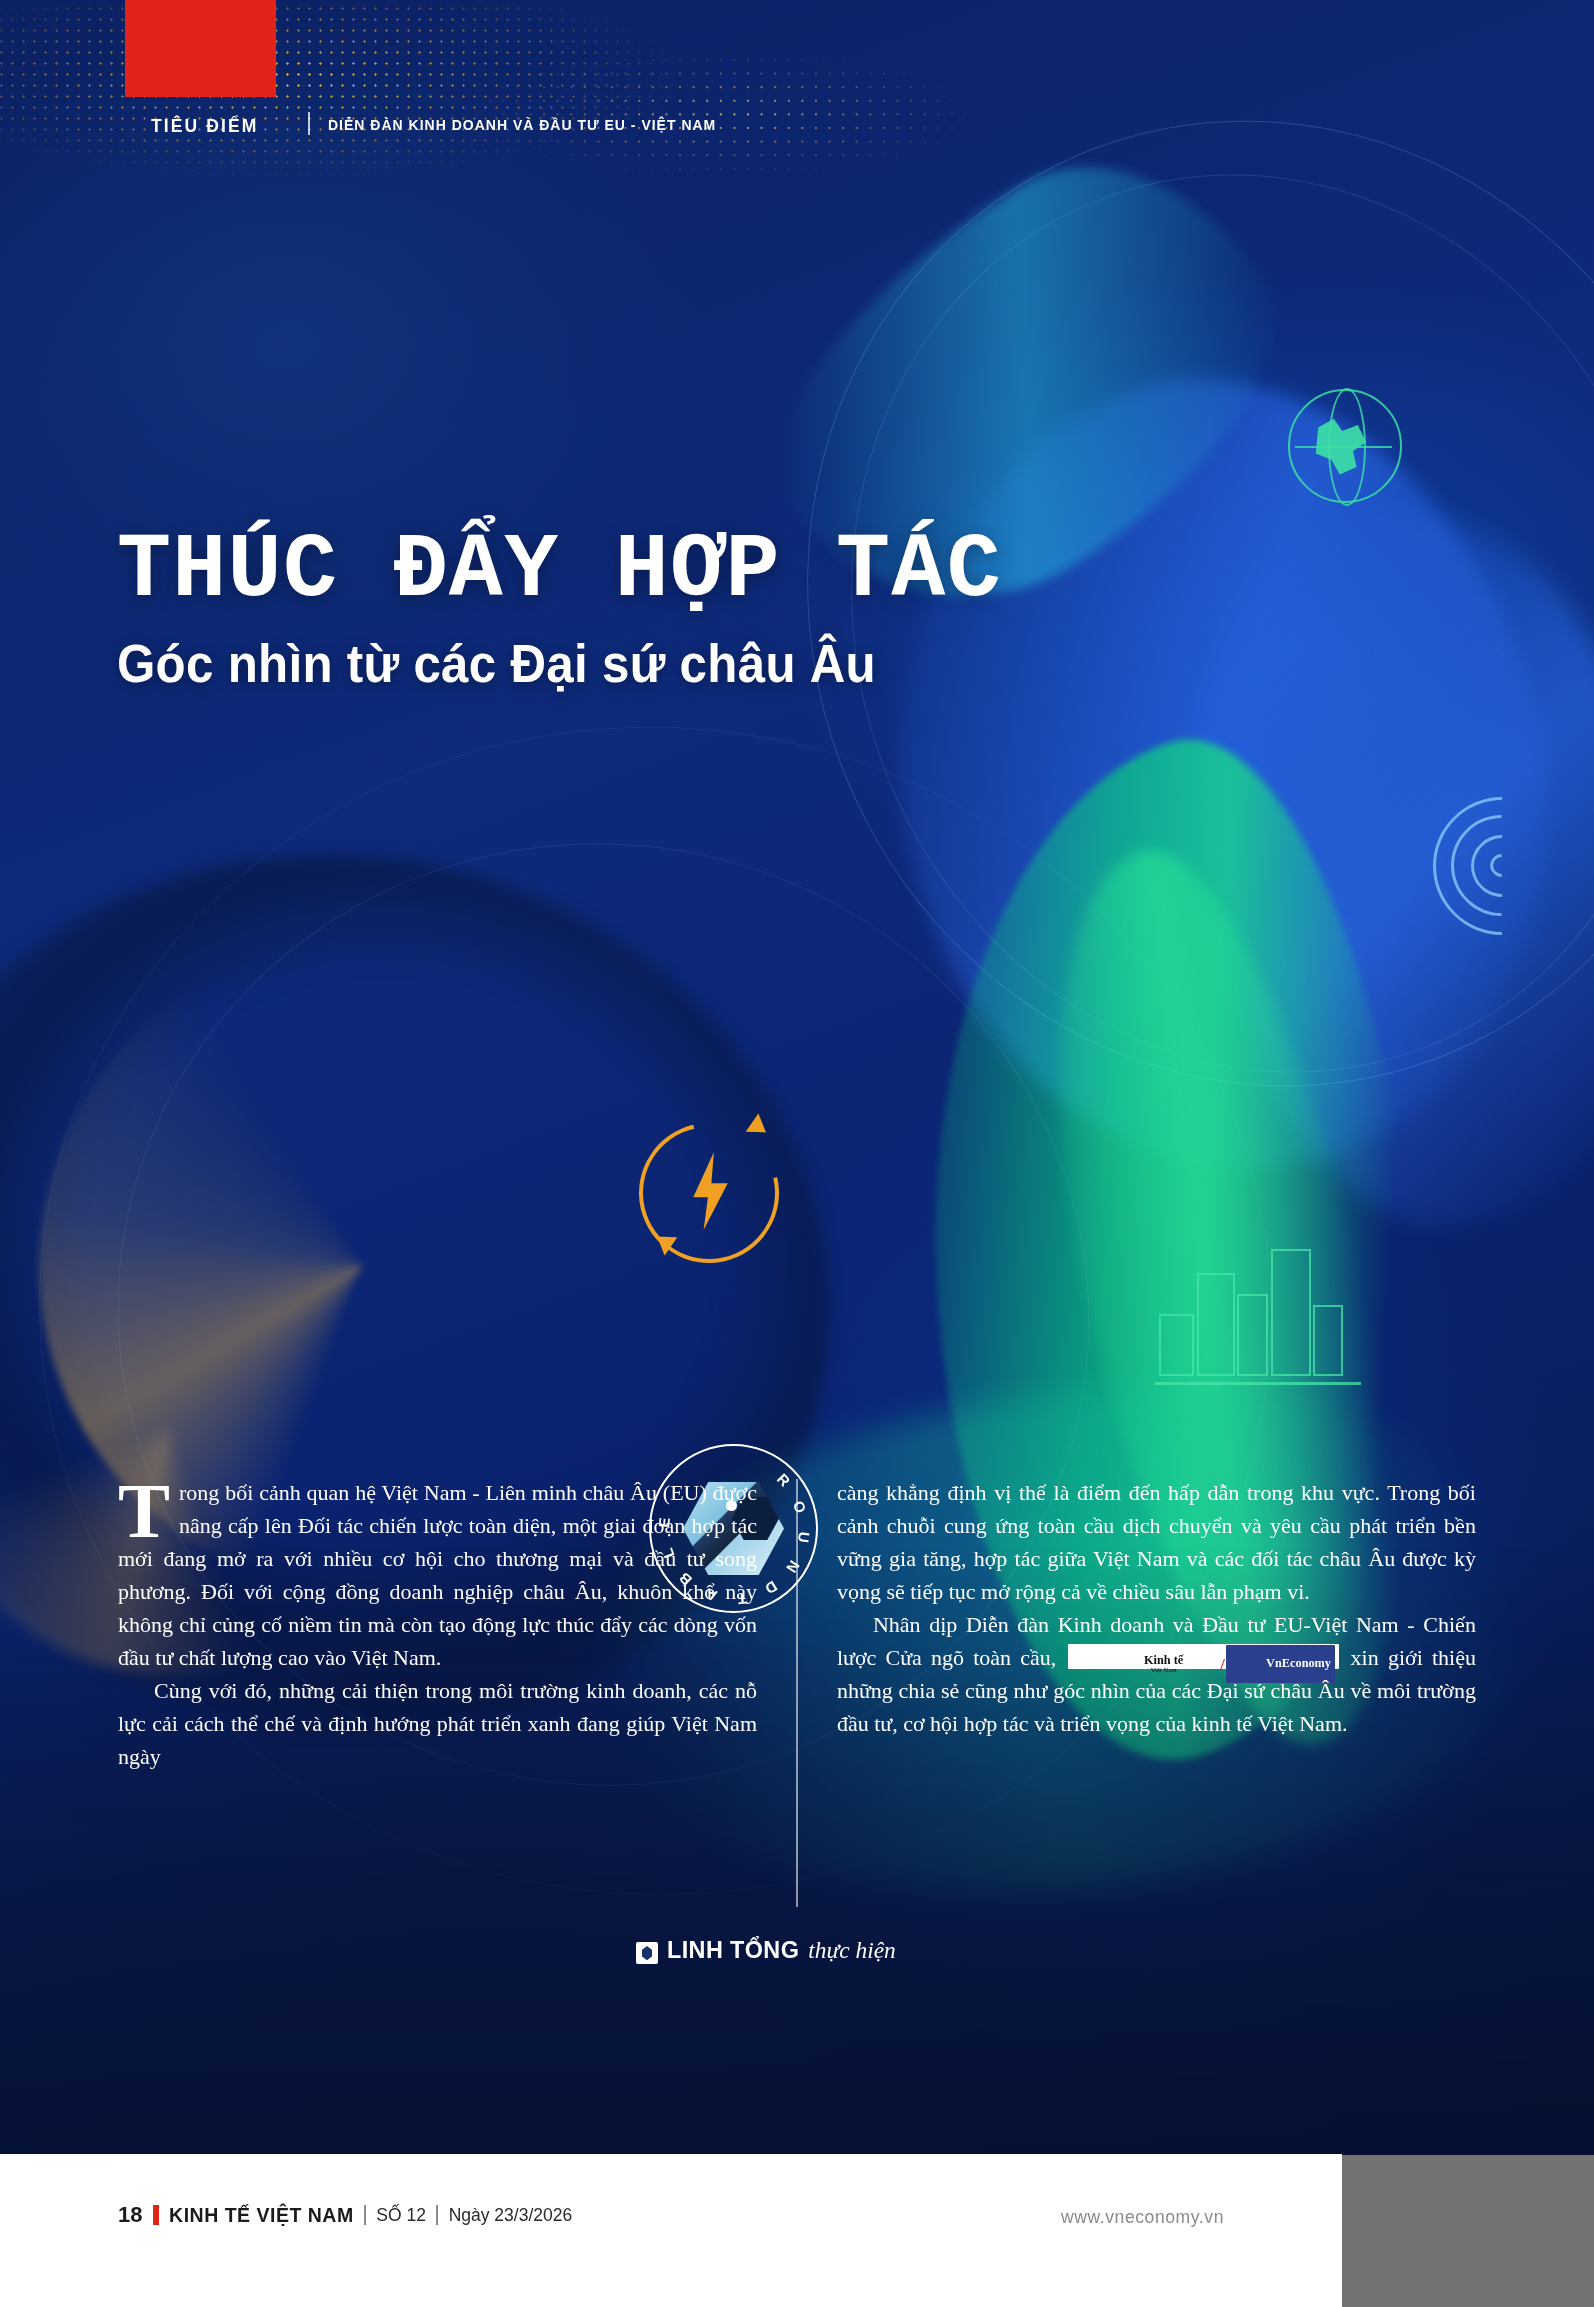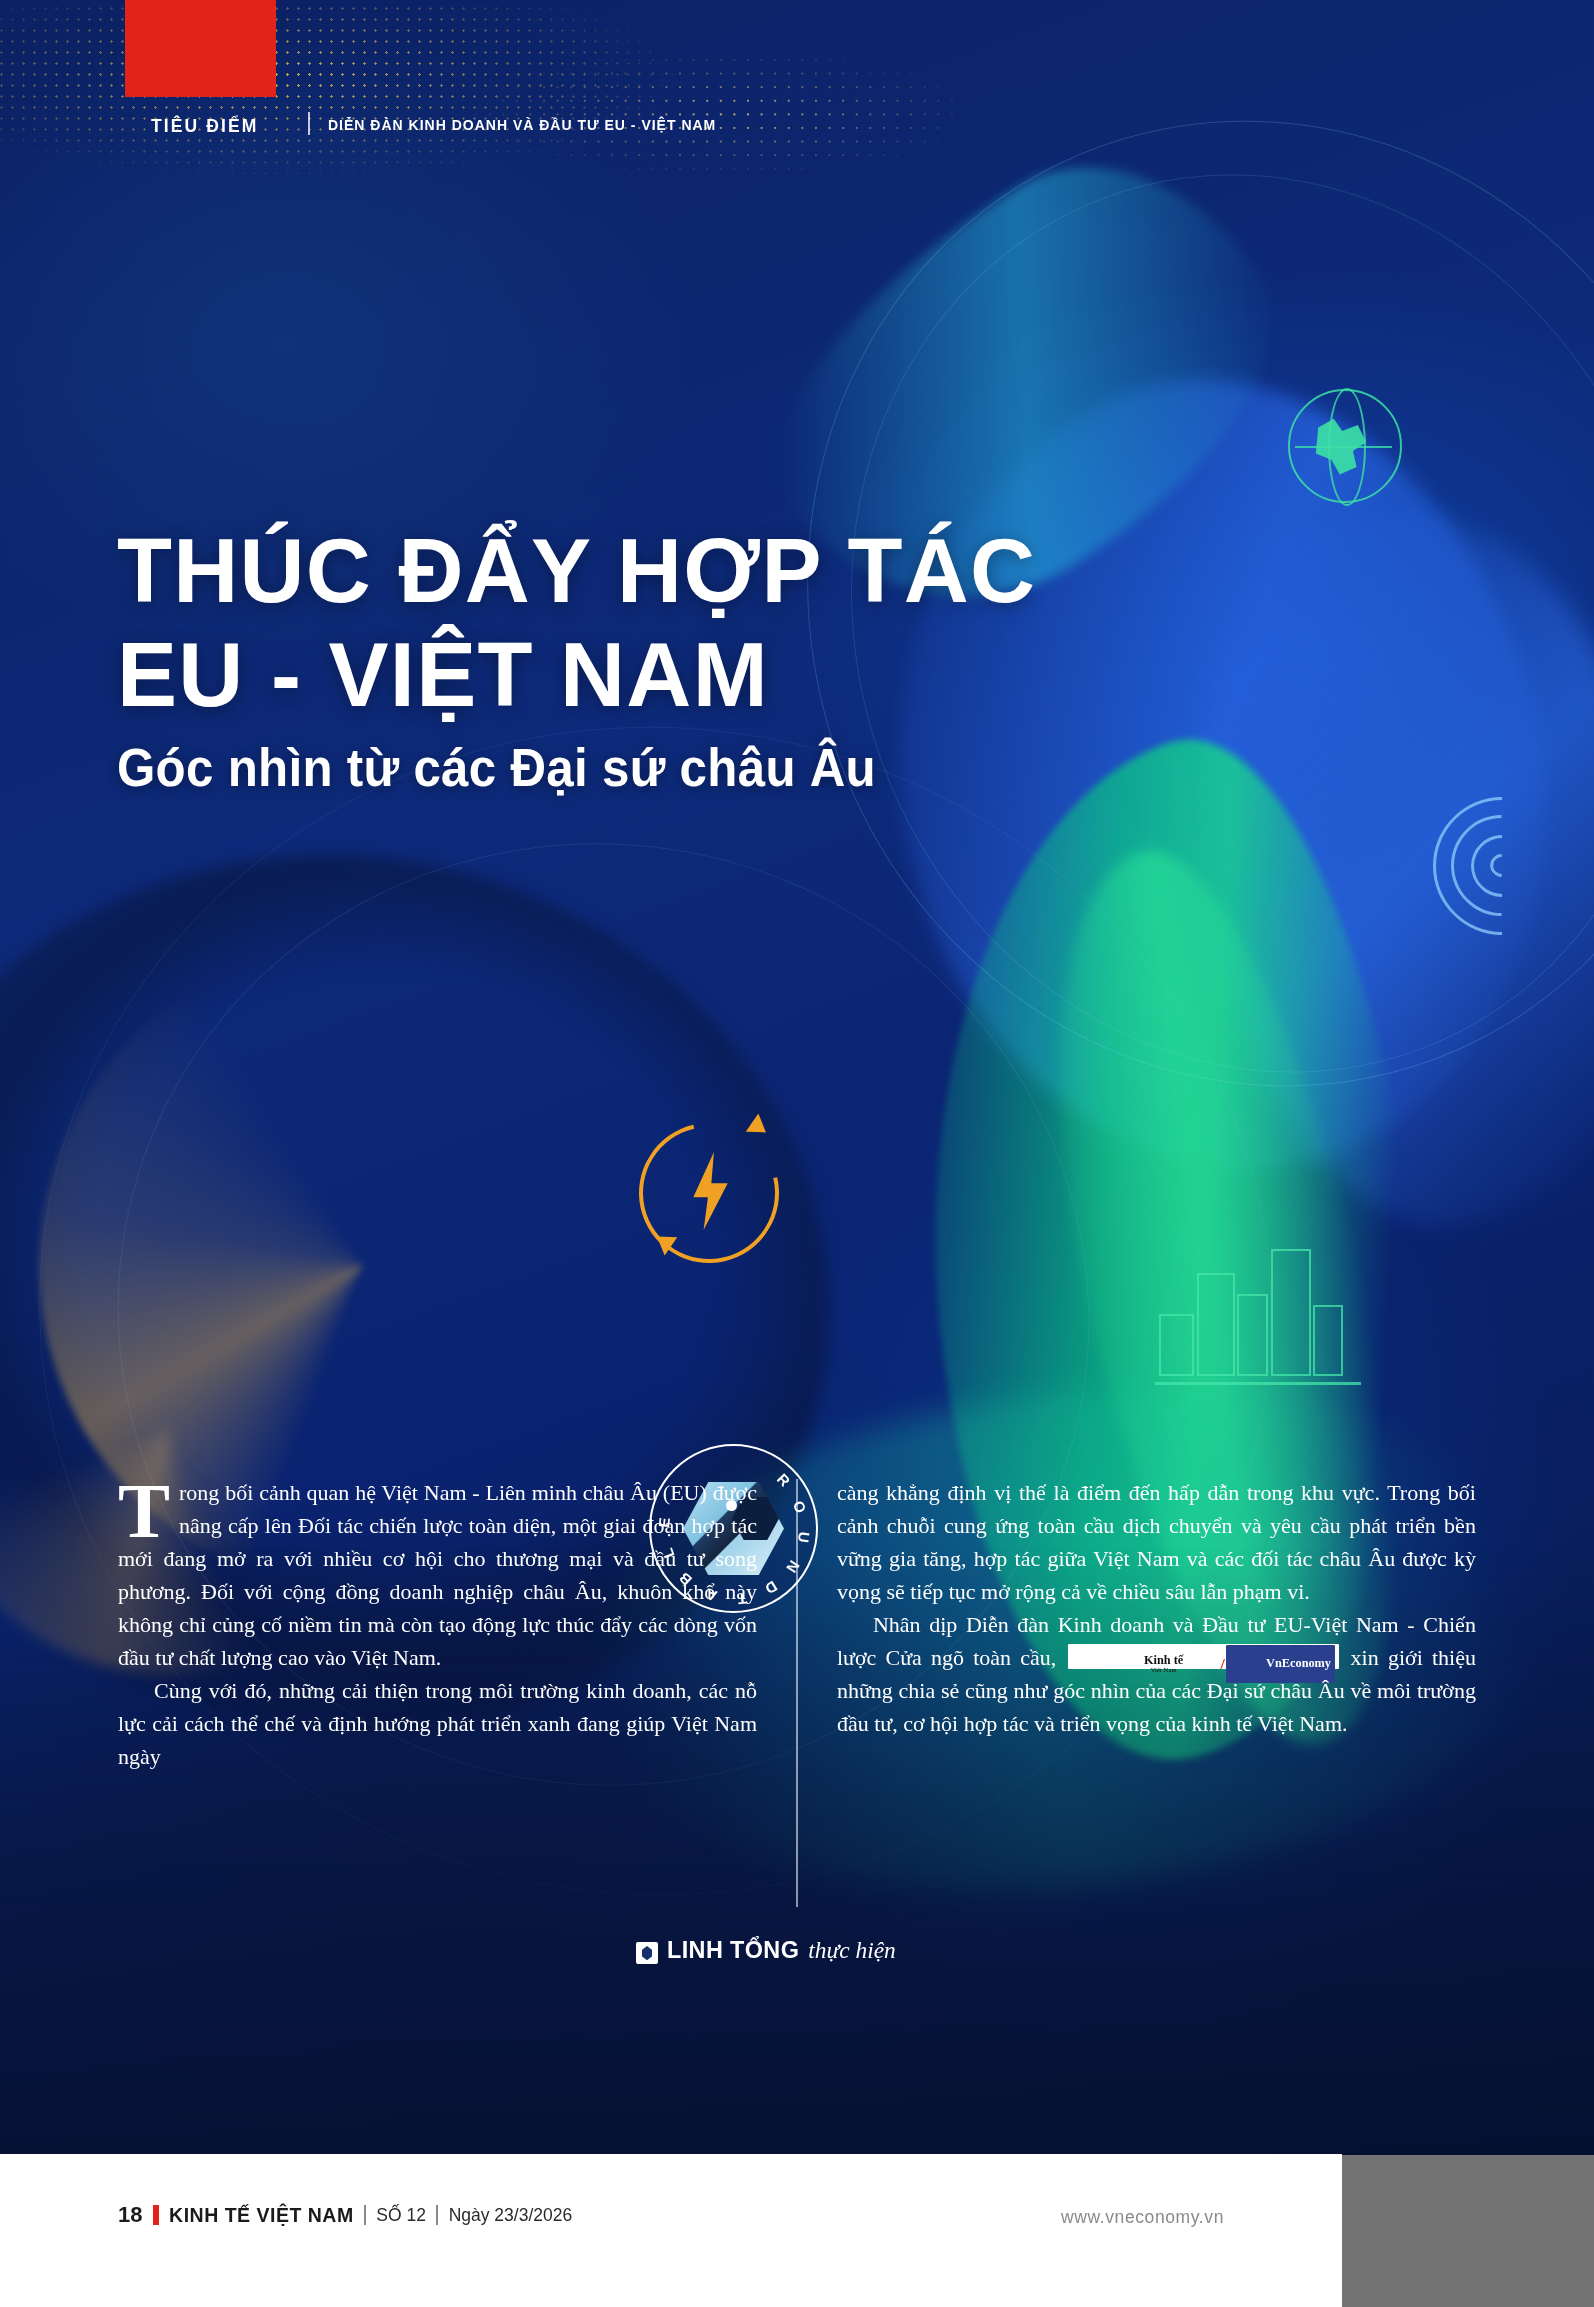--- a/index.html
+++ b/index.html
@@ -195,21 +195,21 @@
   }
 
   
   .headline {
     position: absolute;
     left: 117px; top: 526px;
     width: 1103px;
   }
   .headline .l1, .headline .l2 {
     color: #ffffff;
-    font-family: Liberation Sans, sans-serif;
+    font-family: Liberation Mono, monospace;
     font-weight: bold;
     font-size: 90px;
     line-height: 1.0;
     letter-spacing: 1.3px;
     text-shadow: 0 2.6px 18px rgba(0,0,0,.35);
     white-space: nowrap;
   }
   .headline .l2 { margin-top: 14.3px; }
   .headline .sub {
     margin-top: 19.5px;
@@ -596,21 +596,20 @@
 
   <div class="topbar">
     <div class="red-block"></div>
     <div class="tieu-diem">TIÊU ĐIỂM</div>
     <div class="topbar-sep"></div>
     <div class="topbar-kicker">DIỄN ĐÀN KINH DOANH VÀ ĐẦU TƯ EU - VIỆT NAM</div>
   </div>
 
   <div class="headline">
     <div class="l1">THÚC ĐẨY HỢP TÁC</div>
-    <div class="l2">EU - VIỆT NAM</div>
     <div class="sub">Góc nhìn từ các Đại sứ châu Âu</div>
   </div>
 
   <div class="roundtable">
     <div class="ring"></div>
     <div class="hex"></div>
     <div class="hex-dark"></div>
     <div class="dot-w"></div>
     <div class="rt-text" id="rt-text">
         <span style="transform: translate(50px, -49px) rotate(46deg) translate(-50%, -50%);">R</span>

